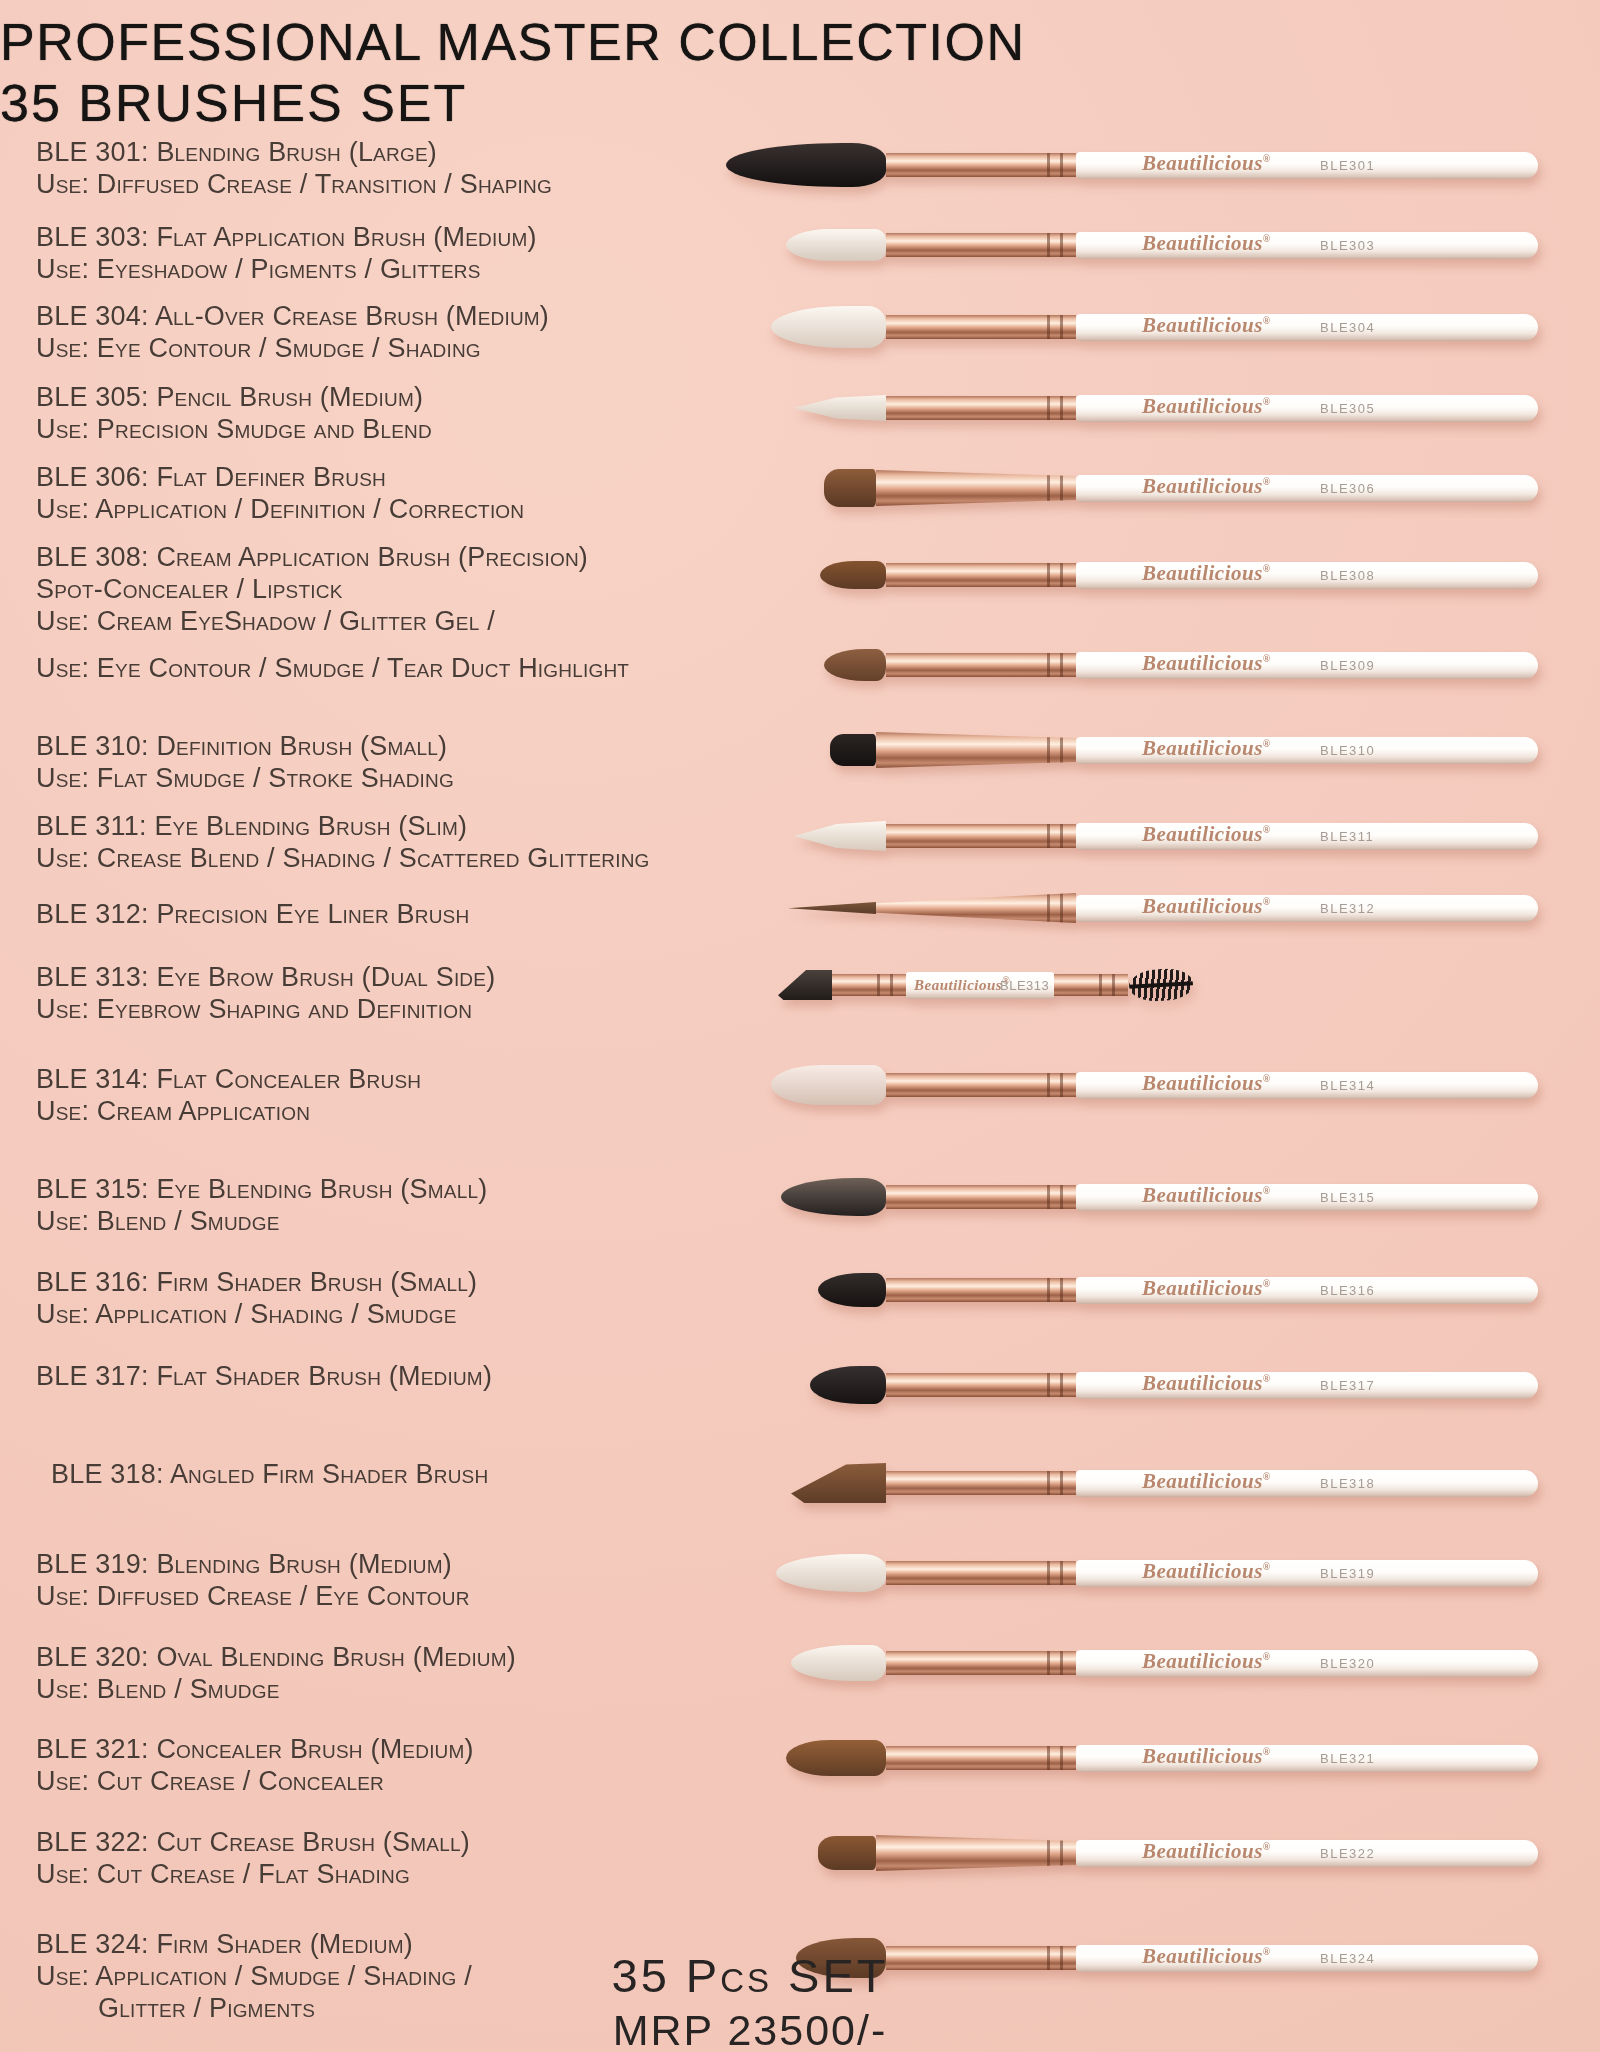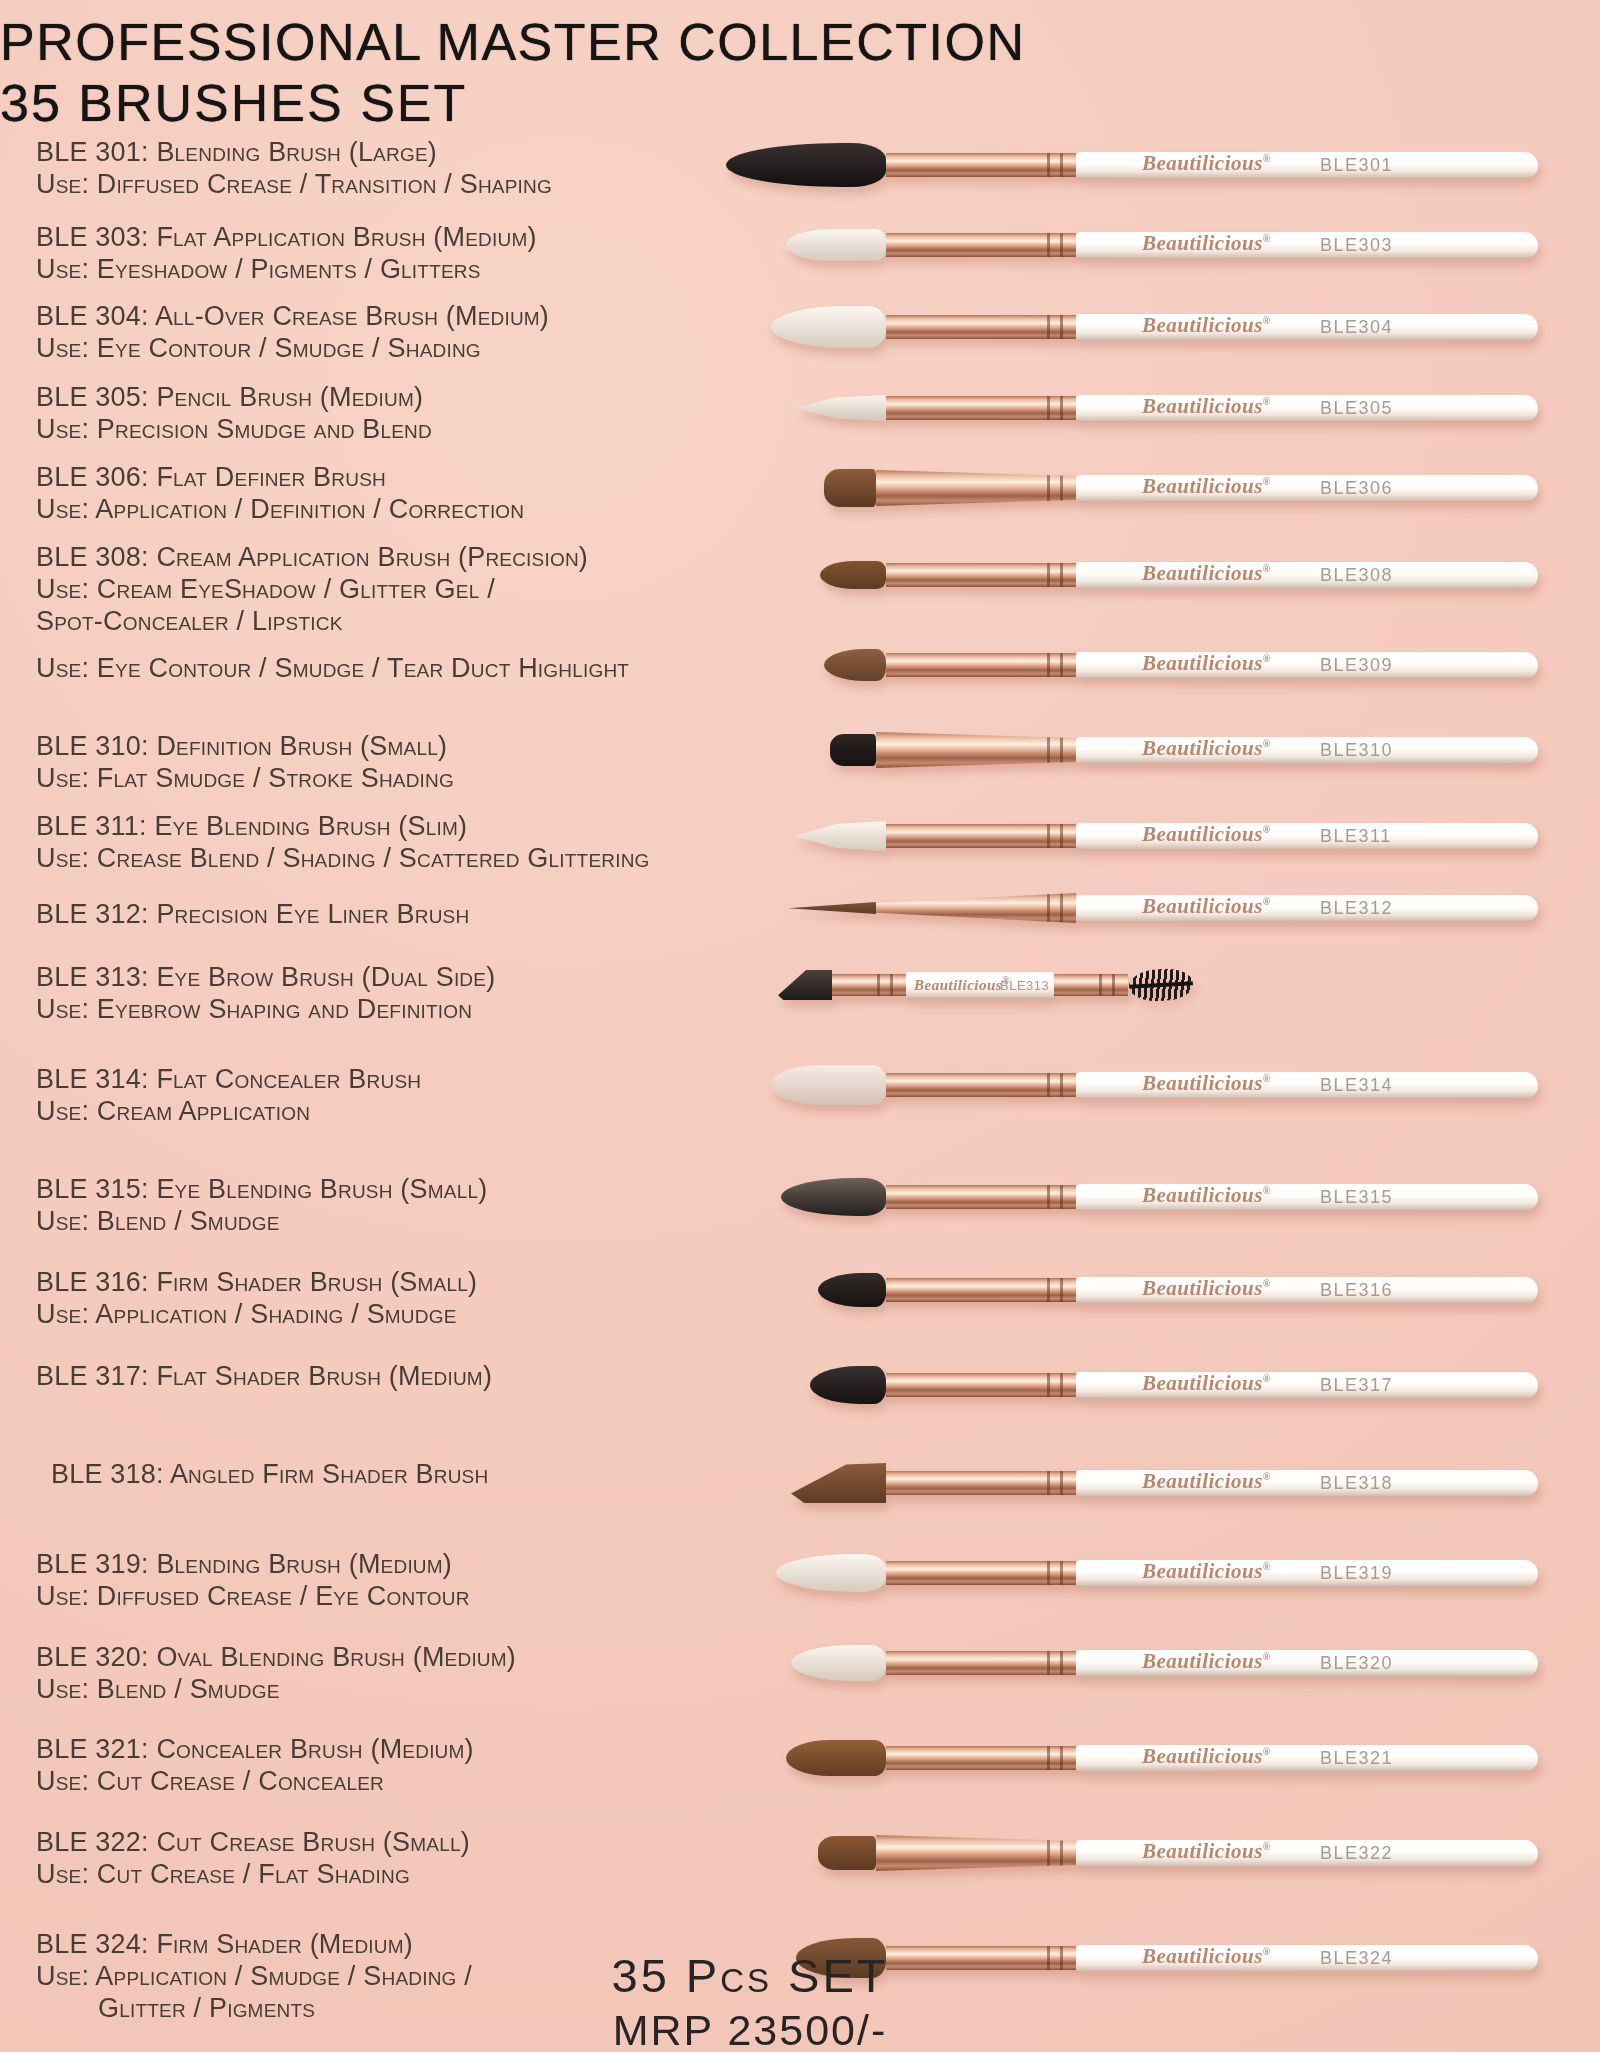--- a/index.html
+++ b/index.html
@@ -67,21 +67,21 @@
     background:linear-gradient(180deg,#ffffff 0%,#fefdfa 45%,#f1e7df 72%,#dac4b8 92%,#c8aea0 100%);
   }
   .handle .logo{
     position:absolute;left:66px;top:50%;transform:translateY(-55%);
     font-family:"Liberation Serif", serif;font-style:italic;font-weight:700;
     font-size:21px;color:#b8876e;letter-spacing:0.5px;white-space:nowrap;
   }
   .handle .logo .rmark{font-size:10px;vertical-align:super;}
   .handle .hcode{
     position:absolute;left:244px;top:50%;transform:translateY(-50%);
-    font-size:18px;color:#a59b93;letter-spacing:1.5px;white-space:nowrap;
+    font-size:13px;color:#a59b93;letter-spacing:1.5px;white-space:nowrap;
   }
   .handle.dualmid{width:148px;border-radius:3px;}
   .handle.dualmid .logo{left:8px;font-size:15px;}
   .handle.dualmid .hcode{left:94px;font-size:13px;letter-spacing:0.5px;}
   .spoolie{
     flex:none;width:64px;height:32px;margin-left:1px;
     border-radius:48% 46% 46% 48% / 52% 50% 50% 52%;
     background:
       linear-gradient(#171312,#171312) left center/100% 4px no-repeat,
       repeating-linear-gradient(99deg,#211c1b 0 3px, rgba(33,28,27,0) 3px 6px);
@@ -160,22 +160,22 @@
       <div class="brush" style="top: 456px; right: 62px;">
         <div class="tip definer" style="width: 52px; height: 38px; background: linear-gradient(rgb(141, 92, 59) 0%, rgb(90, 56, 35) 100%);"></div>
         <div class="ferrule flare"></div>
         <div class="handle">
           <span class="logo"><span>Beautilicious</span><span class="rmark">®</span></span>
           <span class="hcode">BLE306</span>
         </div>
       </div>
       <div class="entry-text" style="top: 542px;">
         <div class="entry-title">BLE 308: Cream Application Brush (Precision)</div>
+        <div class="entry-use">Spot-Concealer / Lipstick</div>
         <div class="entry-use">Use: Cream EyeShadow / Glitter Gel /</div>
-        <div class="entry-use">Spot-Concealer / Lipstick</div>
       </div>
       <div class="brush" style="top: 543px; right: 62px;">
         <div class="tip smallflat" style="width: 66px; height: 28px; background: linear-gradient(rgb(132, 83, 47) 0%, rgb(92, 58, 37) 100%);"></div>
         <div class="ferrule"></div>
         <div class="handle">
           <span class="logo"><span>Beautilicious</span><span class="rmark">®</span></span>
           <span class="hcode">BLE308</span>
         </div>
       </div>
       <div class="entry-text" style="top: 652px;">

